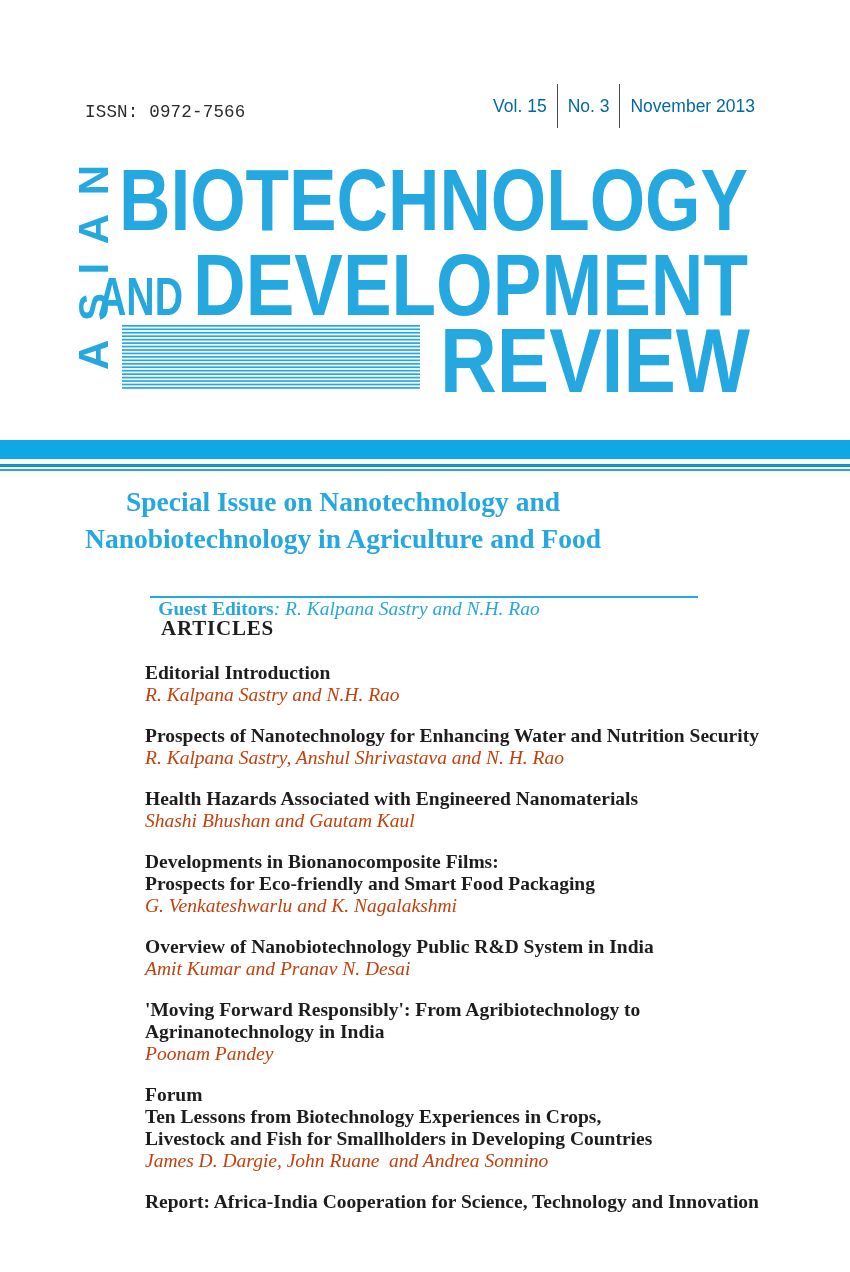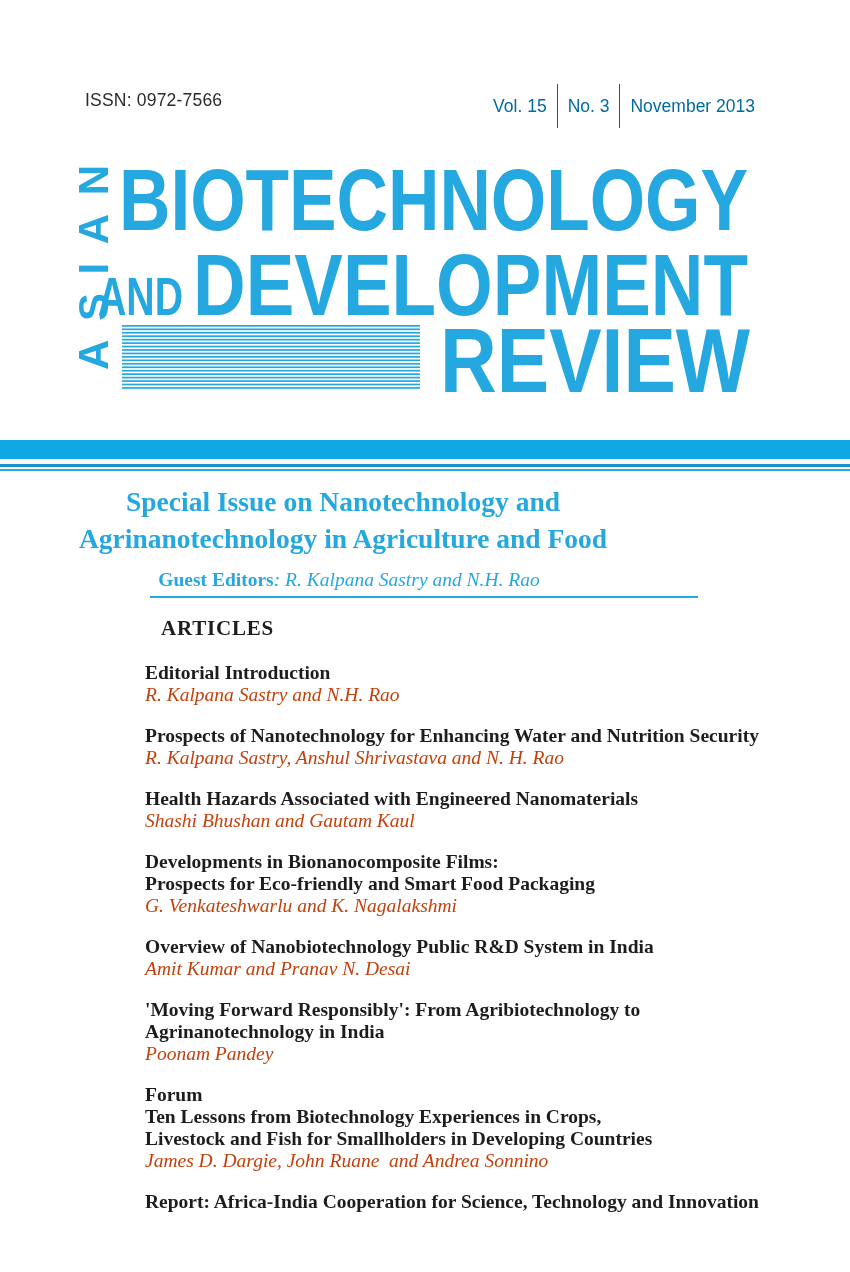--- a/index.html
+++ b/index.html
@@ -3,22 +3,22 @@
 <meta charset="utf-8">
 <style>
   html,body{margin:0;padding:0;background:#ffffff;}
   .page{
     position:relative;width:850px;height:1272px;background:#ffffff;
     font-family:"Liberation Serif",serif;color:#201d1e;overflow:hidden;
   }
   
   .topline{position:absolute;top:84px;left:85px;right:95px;height:44px;}
   .issn{
-    position:absolute;left:0;top:6px;
-    font-family:Liberation Sans, sans-serif;font-size:17.5px;color:#2b2b2b;letter-spacing:.2px;
+    position:absolute;left:0;top:18px;
+    font-family:Liberation Mono, monospace;font-size:17.5px;color:#2b2b2b;letter-spacing:.2px;
   }
   .volinfo{
     position:absolute;right:0;top:0;display:flex;align-items:center;height:44px;
     font-family:"Liberation Sans",sans-serif;font-size:17.5px;color:#0369a1;
   }
   .volinfo .seg{padding:0 10px;}
   .volinfo .seg:first-child{padding-left:0;}
   .volinfo .seg:last-child{padding-right:0;}
   .vbar{width:1px;height:44px;background:#4a4a4a;}
   
@@ -29,21 +29,21 @@
   
   .band{position:absolute;left:0;top:440px;width:850px;height:19px;background:var(--band);}
   .thinline1{position:absolute;left:0;top:464px;width:850px;height:2.5px;background:var(--thin);}
   .thinline2{position:absolute;left:0;top:468.5px;width:850px;height:2.5px;background:var(--accent);}
   
   .si-title{
     position:absolute;left:0;top:483px;width:686px;text-align:center;
     color:var(--accent);font-weight:bold;font-size:27.5px;line-height:37px;
   }
   .guest{
-    position:absolute;left:0;top:569px;width:698px;text-align:center;
+    position:absolute;left:0;top:598px;width:698px;text-align:center;
     color:var(--accent);font-size:19.5px;
   }
   .ge-label{font-weight:bold;}
   .ge-names{font-style:italic;}
   .rule{position:absolute;left:150px;top:596px;width:548px;height:2px;background:var(--accent);}
   
   .articles{position:absolute;left:145px;top:616px;width:630px;}
   .articles h2{
     margin:0 0 21px 16px;font-size:21px;font-weight:bold;letter-spacing:.8px;color:#1f1c1d;
   }
@@ -97,21 +97,21 @@
       <text x="362" y="237" font-size="90" textLength="310" lengthAdjust="spacingAndGlyphs">REVIEW</text>
     </svg>
   </div>
 
   <div class="band"></div>
   <div class="thinline1"></div>
   <div class="thinline2"></div>
 
   <div class="si-title">
     <div>Special Issue on Nanotechnology and</div>
-    <div>Agrinanotechnology in Agriculture and Food</div>
+    <div>Nanobiotechnology in Agriculture and Food</div>
   </div>
 
   <div class="guest">
     <span class="ge-label">Guest Editors</span><span class="ge-names">: R. Kalpana Sastry and N.H. Rao</span>
   </div>
 
   <div class="rule"></div>
 
   <section class="articles">
     <h2>ARTICLES</h2>

